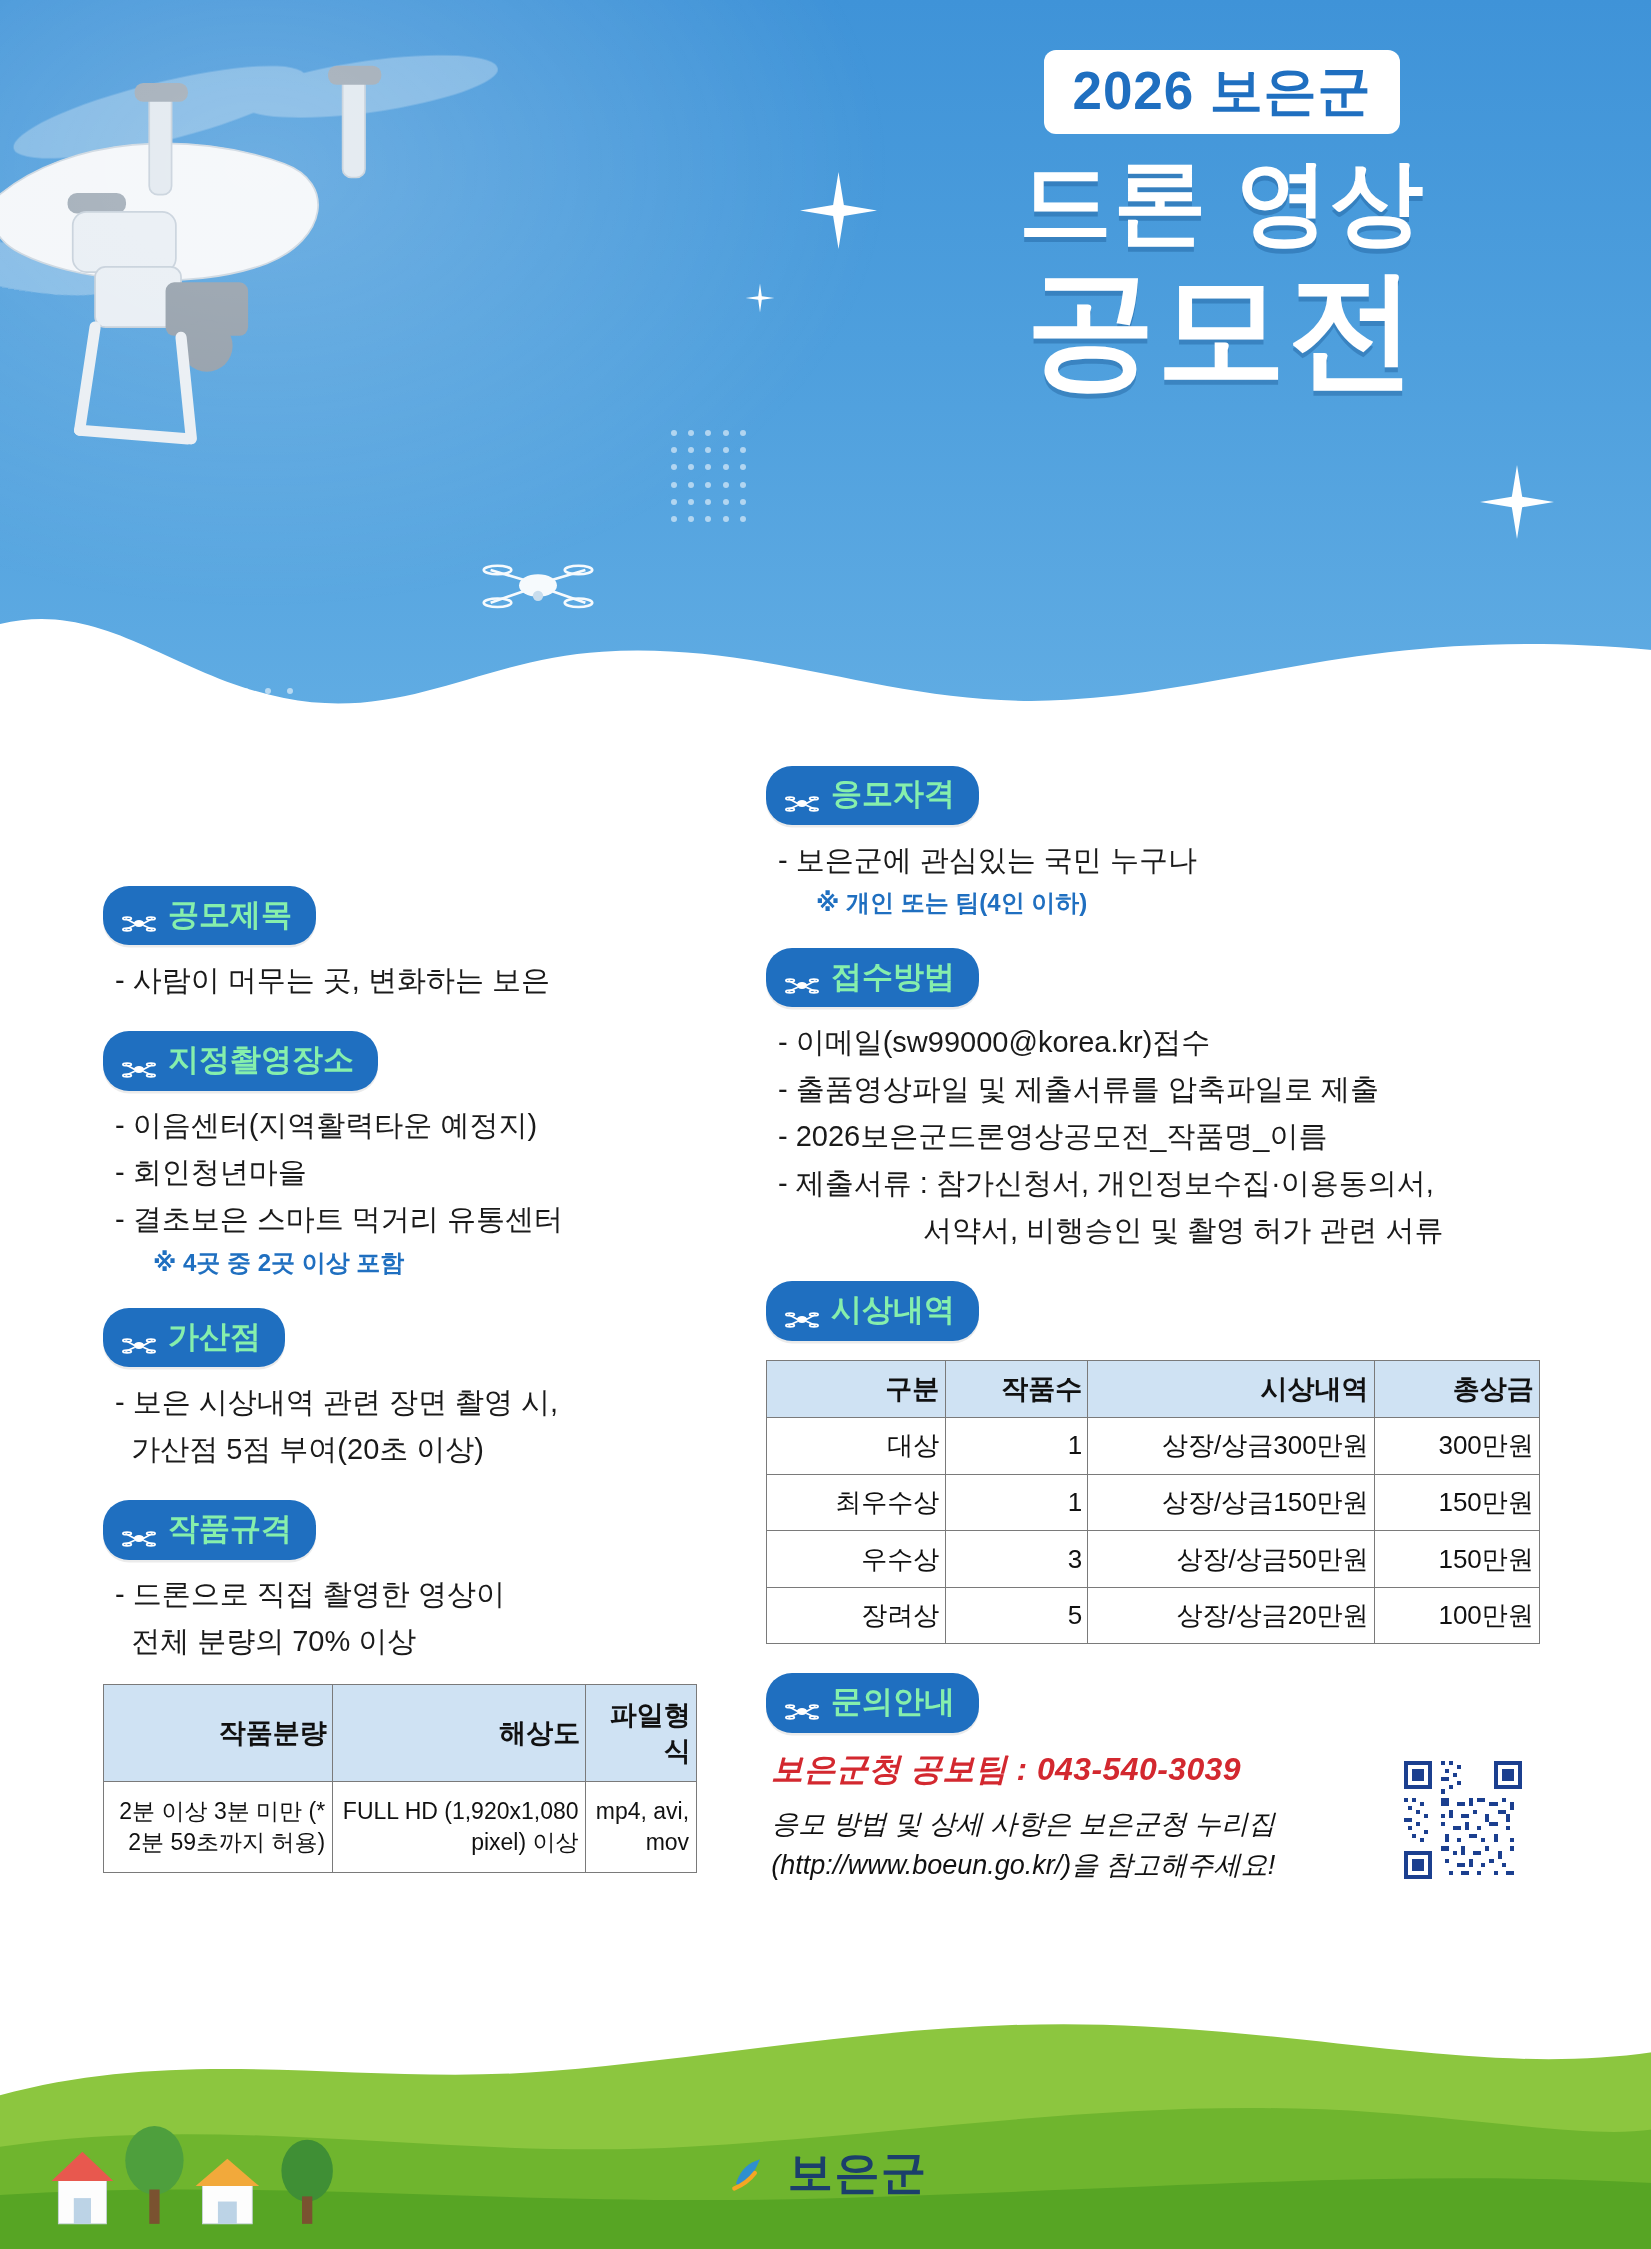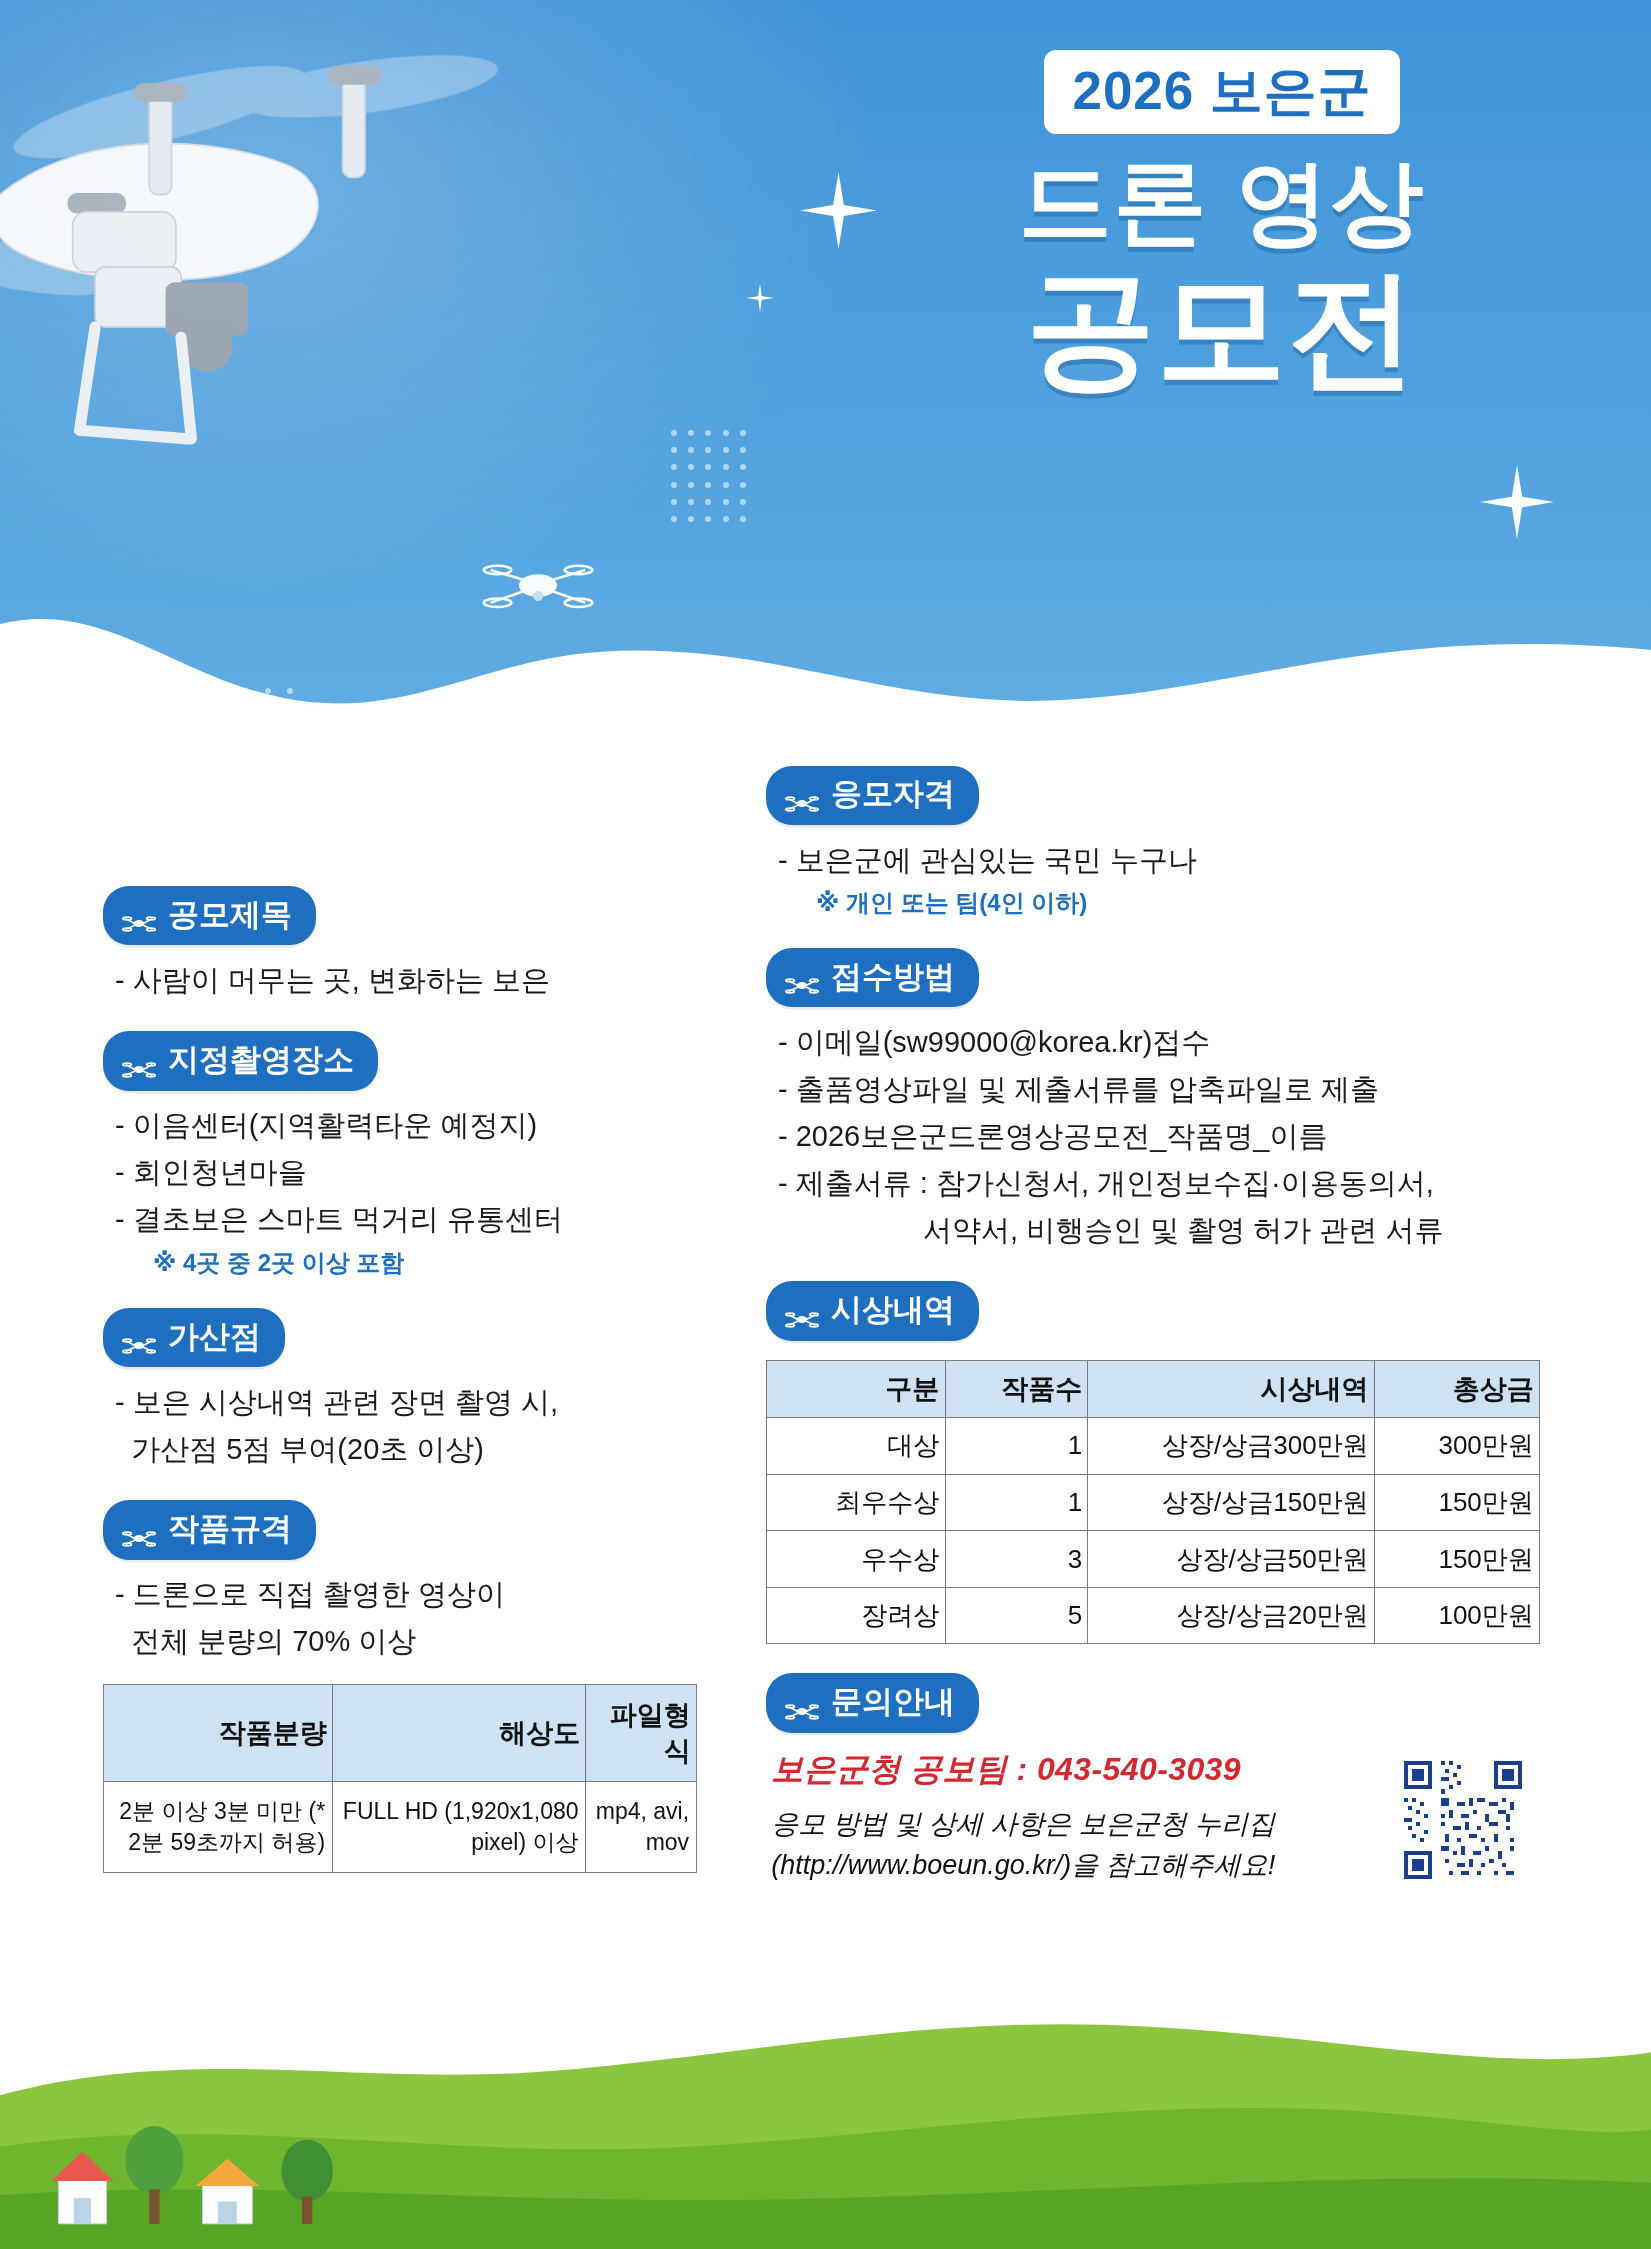--- a/index.html
+++ b/index.html
@@ -56,21 +56,21 @@
 
   
   .content{position:absolute;left:0;top:757px;width:1652px;}
 
   .col-left{position:absolute;left:103px;top:129px;width:654px;}
   .col-right{position:absolute;left:766px;top:8.6px;width:783px;}
 
   .sec{margin-bottom:29px;}
   .chip{
     display:inline-flex;align-items:center;gap:12px;
-    background:#1f6fc0;color:#ffffff;border-radius:26px;
+    background:#1f6fc0;color:#86efac;border-radius:26px;
     padding:7.7px 24px 9.5px 19px;font-size:31px;font-weight:bold;
     box-shadow:0 2.6px 0 rgba(0,0,0,.08);
   }
   .chip .dicon{width:34px;height:19px;display:block;}
 
   .lines{margin-top:13.8px;padding-left:12px;}
   .line{
     font-size:29px;color:#1a1a1a;line-height:1.5;margin:3.4px 0;
     white-space:pre-wrap;
   }
@@ -602,14 +602,23 @@
       <ellipse cx="140" cy="96" rx="34" ry="40" fill="#4e9f3d"></ellipse>
       <rect x="134" y="130" width="12" height="40" fill="#7a5230"></rect>
       <rect x="196" y="124" width="58" height="46" fill="#fdfdfd" stroke="#c9d4de"></rect>
       <path d="M188 126 L225 94 L262 126 Z" fill="#f2a93b"></path>
       <rect x="214" y="144" width="22" height="26" fill="#bcd3e6"></rect>
       <ellipse cx="318" cy="108" rx="30" ry="36" fill="#3f8f35"></ellipse>
       <rect x="312" y="138" width="12" height="32" fill="#7a5230"></rect>
     </g>
   </svg>
 
+  <div class="foot-logo">
+    <span class="mark">
+      <svg width="48" height="48" viewBox="0 0 56 56">
+        <path d="M14 40 C20 22, 30 16, 42 12 C36 26, 30 36, 18 44 Z" fill="#2f8fd0"></path>
+        <path d="M12 46 C22 42, 30 36, 36 28" stroke="#f5a623" stroke-width="5" fill="none" stroke-linecap="round"></path>
+      </svg>
+    </span>
+    <span class="name">보은군</span>
+  </div>
 </div>
 
 
 </body></html>

